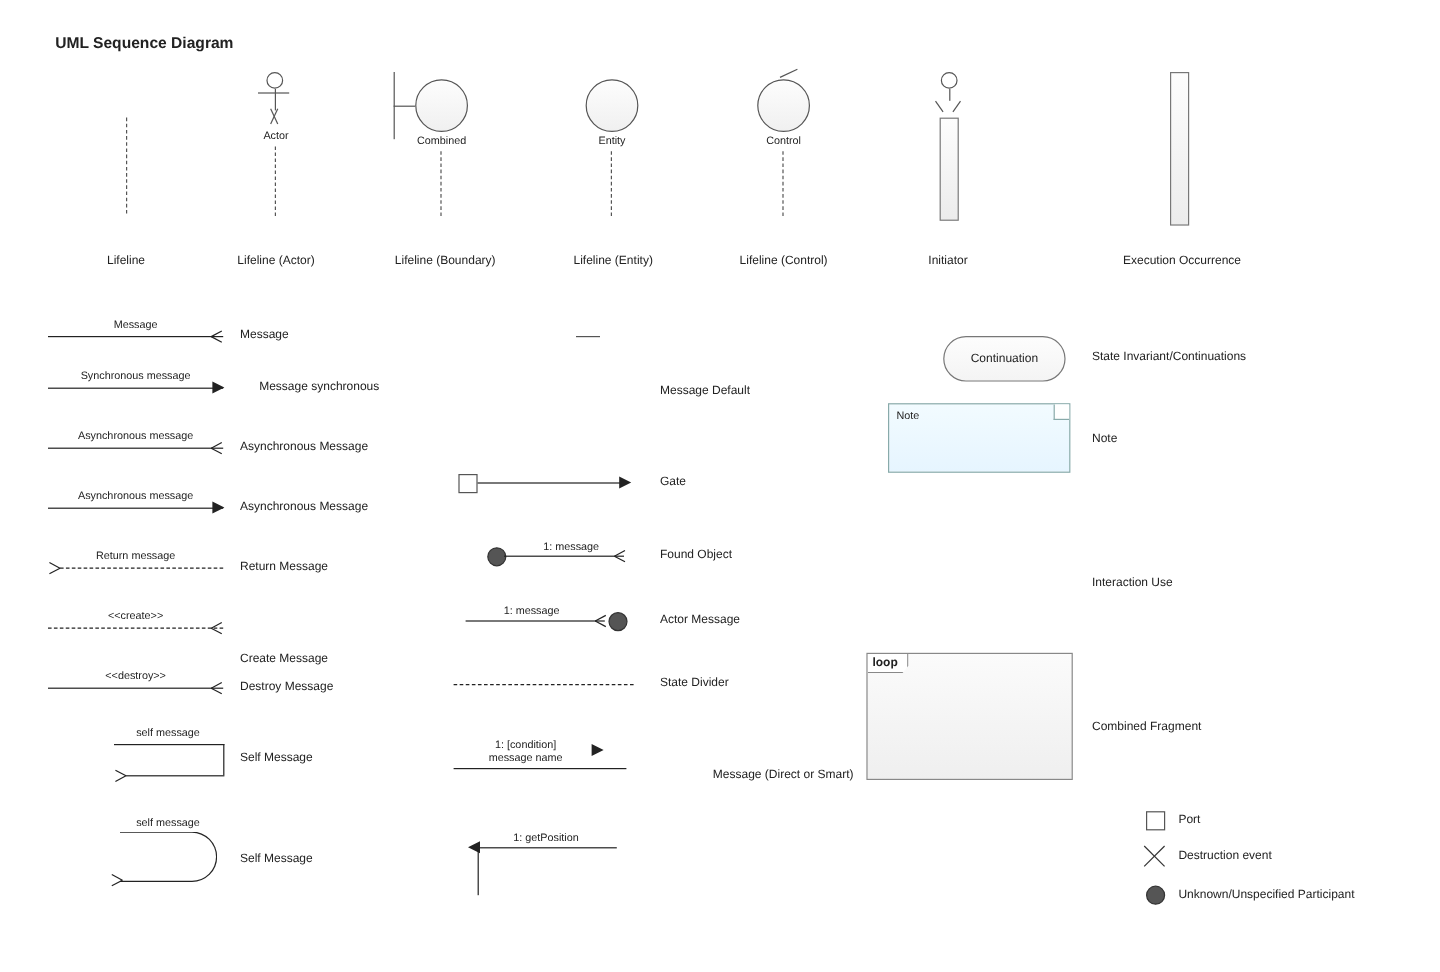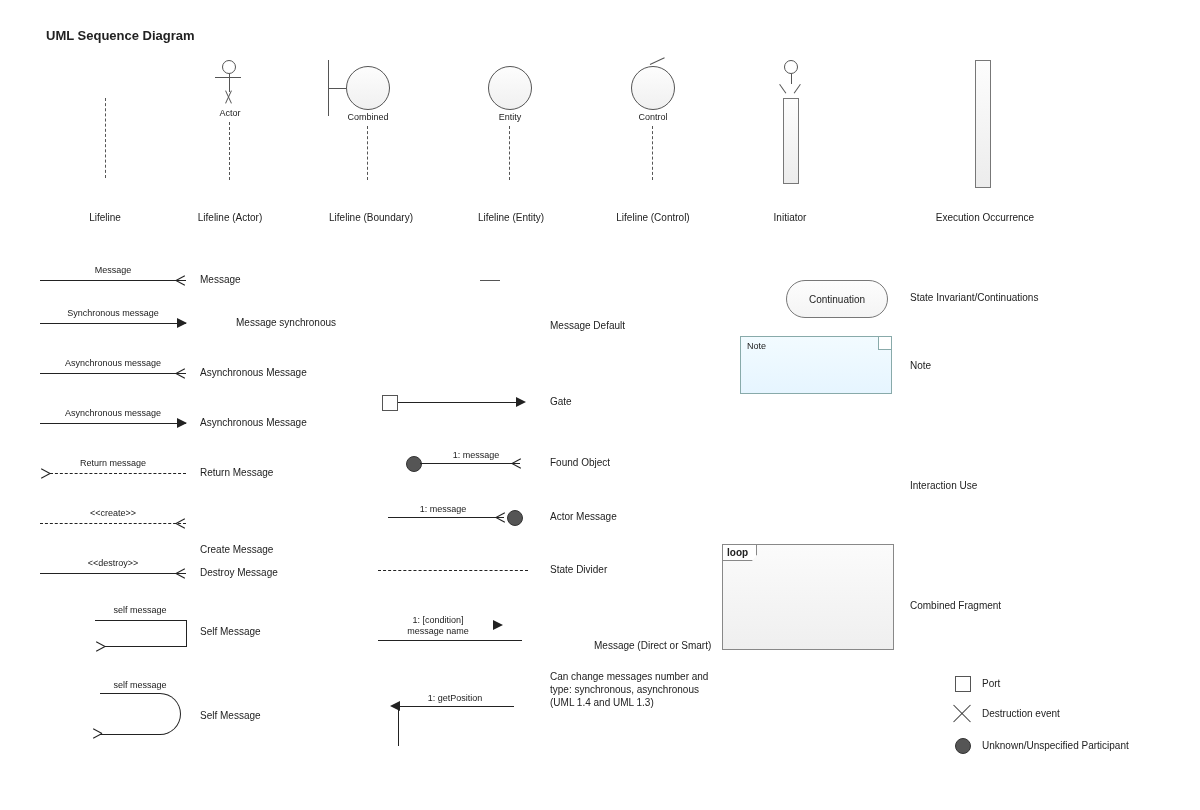--- a/index.html
+++ b/index.html
@@ -219,21 +219,21 @@
   <div class="caption" style="left:920px; top:212px; width:130px;">Execution Occurrence</div>
 
   <div class="overlabel" style="left:40px; top:265px; width:146px;">Message</div>
   <div class="arrow-line" style="left:40px; top:280px; width:146px;"></div>
   <div class="arrow-head-line-open" style="left:176px; top:275px;"></div>
   <div class="label-right" style="left:200px; top:274px;">Message</div>
 
   <div class="overlabel" style="left:40px; top:308px; width:146px;">Synchronous message</div>
   <div class="arrow-line" style="left:40px; top:323px; width:146px;"></div>
   <div class="arrow-head-solid" style="left:177px; top:318px;"></div>
-  <div class="label-right" style="left:208px; top:317px;padding-left:28px;">Message synchronous</div>
+  <div class="label-right" style="left:188px; top:317px;padding-left:28px;">Message synchronous</div>
 
   <div class="overlabel" style="left:40px; top:358px; width:146px;">Asynchronous message</div>
   <div class="arrow-line" style="left:40px; top:373px; width:146px;"></div>
   <div class="arrow-head-line-open" style="left:176px; top:368px;"></div>
   <div class="label-right" style="left:200px; top:367px;">Asynchronous Message</div>
 
   <div class="overlabel" style="left:40px; top:408px; width:146px;">Asynchronous message</div>
   <div class="arrow-line" style="left:40px; top:423px; width:146px;"></div>
   <div class="arrow-head-solid" style="left:177px; top:418px;"></div>
   <div class="label-right" style="left:200px; top:417px;">Asynchronous Message</div>
@@ -286,21 +286,20 @@
   <div class="label-right" style="left:550px; top:511px;">Actor Message</div>
 
   <div class="arrow-dashed" style="left:378px; top:570px; width:150px;"></div>
   <div class="label-right" style="left:550px; top:564px;">State Divider</div>
 
   <div class="overlabel" style="left:378px; top:615px; width:120px;">1: [condition]</div>
   <div class="overlabel" style="left:378px; top:626px; width:120px;">message name</div>
   <div class="arrow-line" style="left:378px; top:640px; width:144px;"></div>
   <div class="arrow-head-solid" style="left:493px; top:620px;"></div>
   <div class="label-right" style="left:550px; top:640px;padding-left:44px;">Message (Direct or Smart)</div>
-  <div class="label-right" style="left:550px; top:670px; width:160px; line-height:1.3;">Can change messages number and type: synchronous, asynchronous (UML 1.4 and UML 1.3)</div>
 
   <div class="overlabel" style="left:400px; top:693px; width:110px;">1: getPosition</div>
   <div class="arrow-line" style="left:398px; top:706px; width:116px;"></div>
   <div class="arrow-head-solid" style="left:390px; top:701px; transform:rotate(180deg);"></div>
   <div class="v-line" style="left:398px; top:706px; height:40px;"></div>
 
   <div class="continuation" style="left:786px; top:280px;">
     <span>Continuation</span>
   </div>
   <div class="label-right" style="left:910px; top:292px;">State Invariant/Continuations</div>

